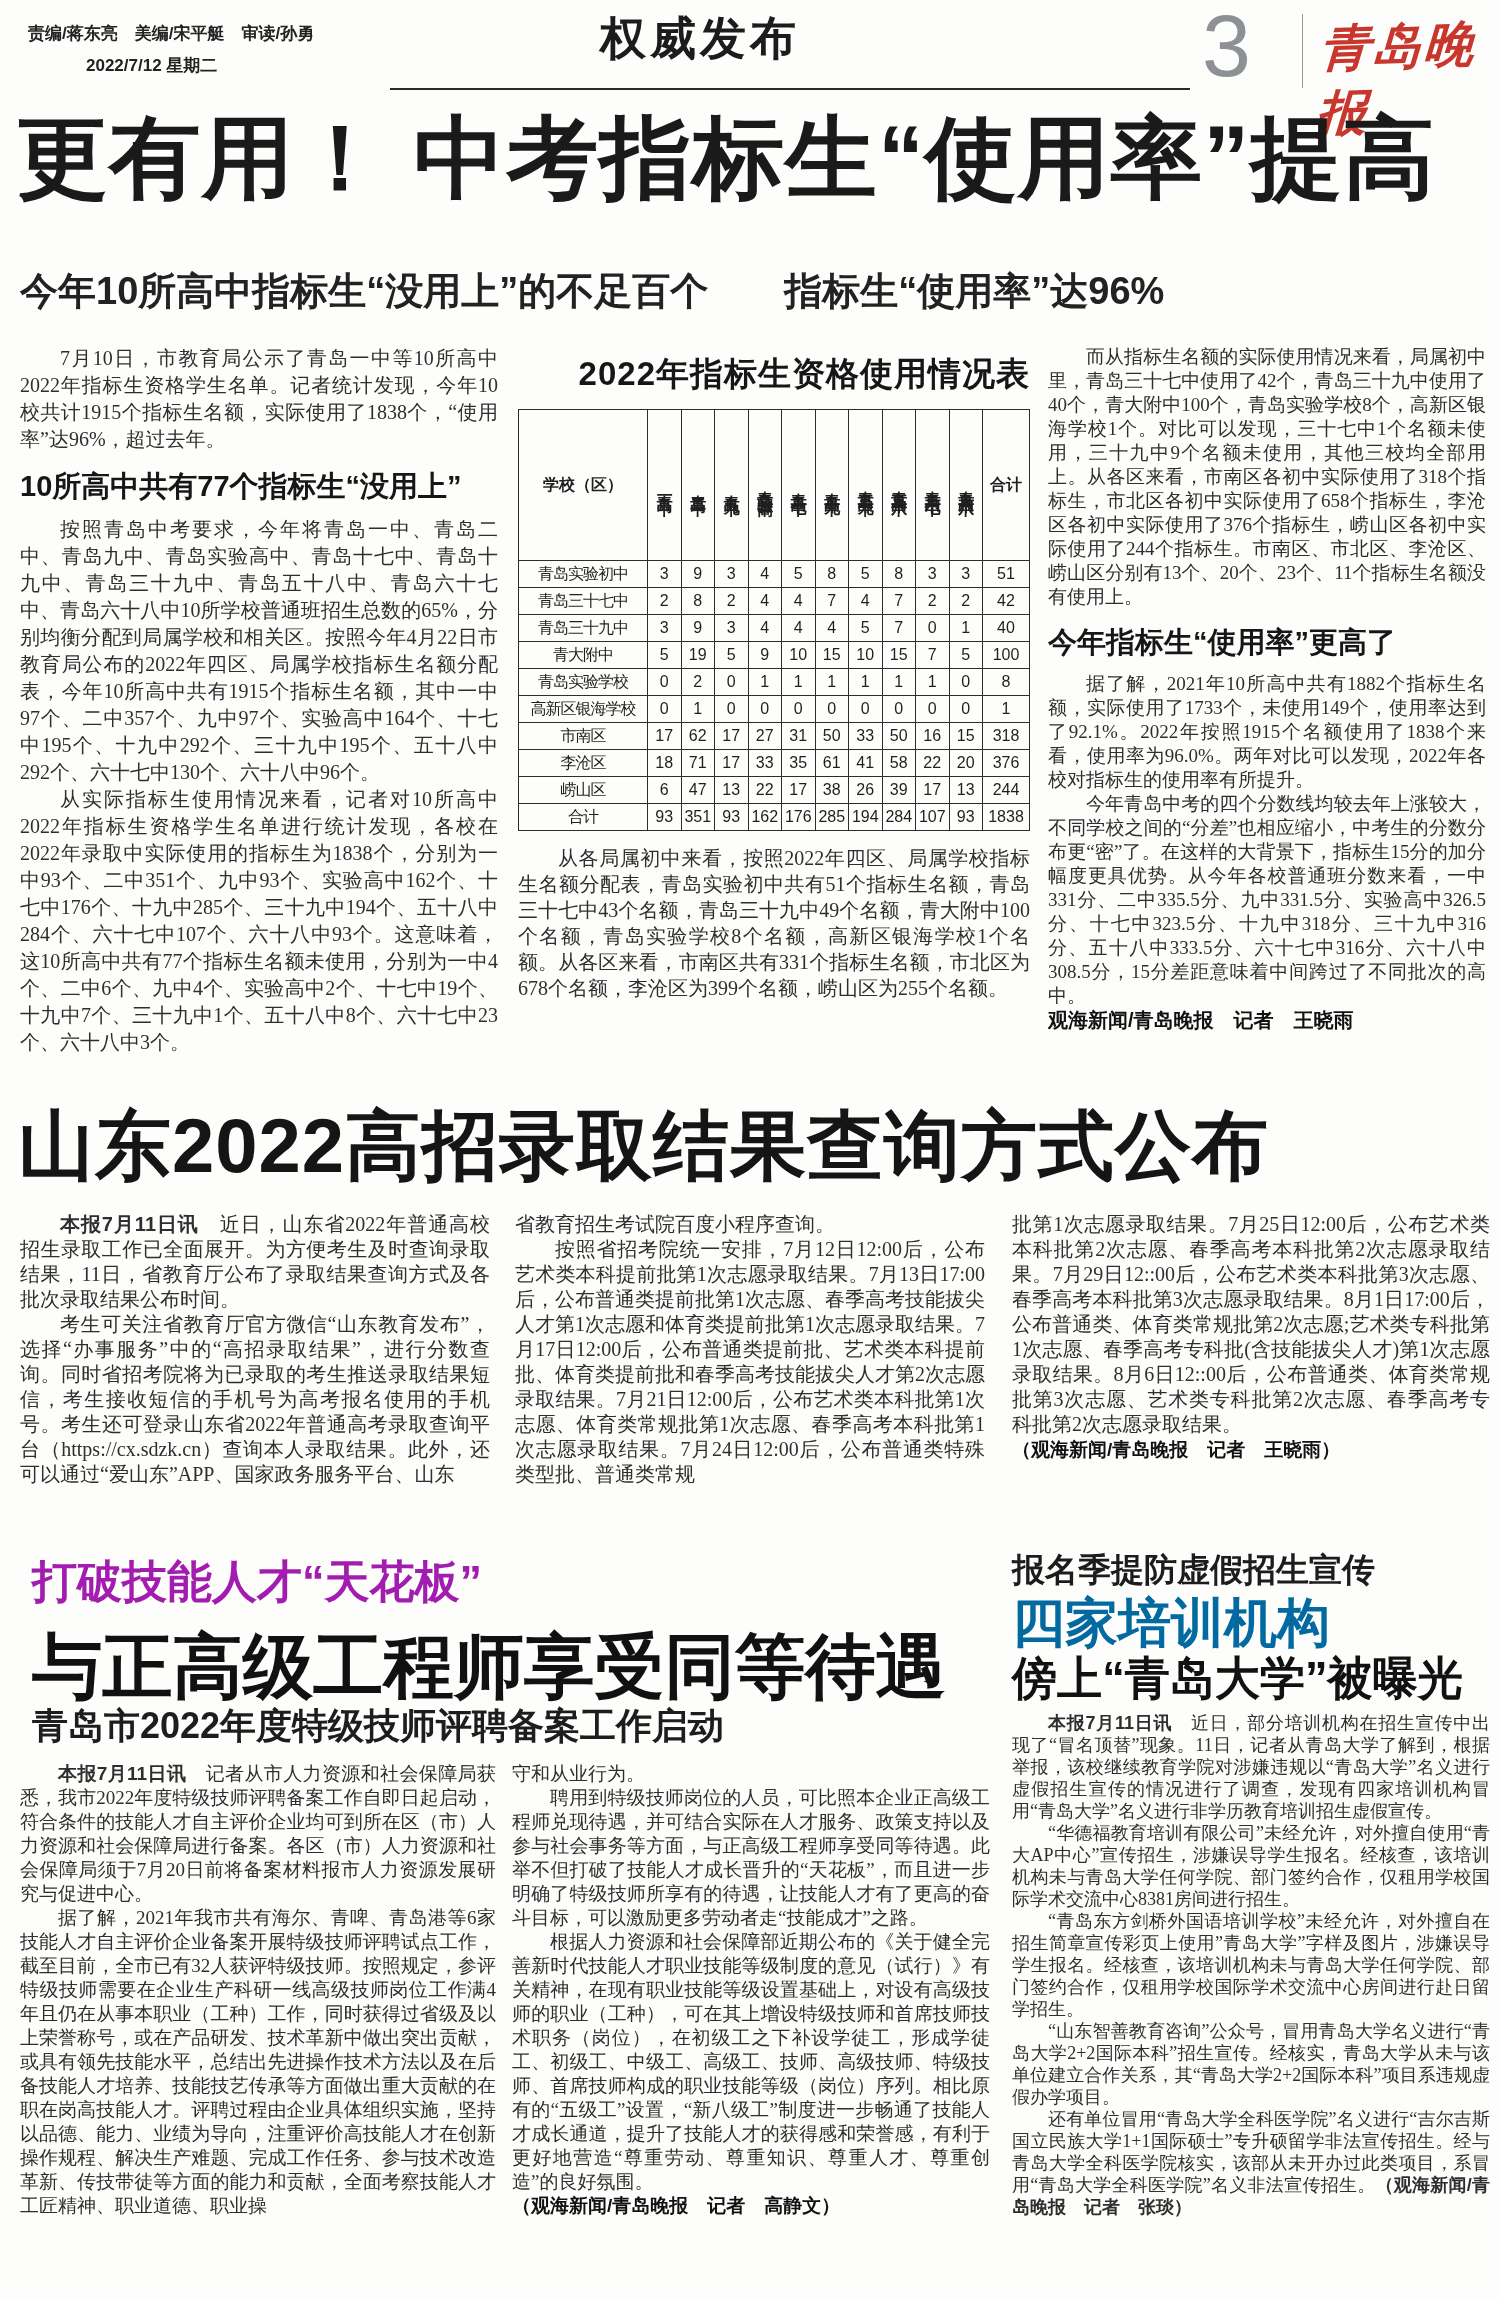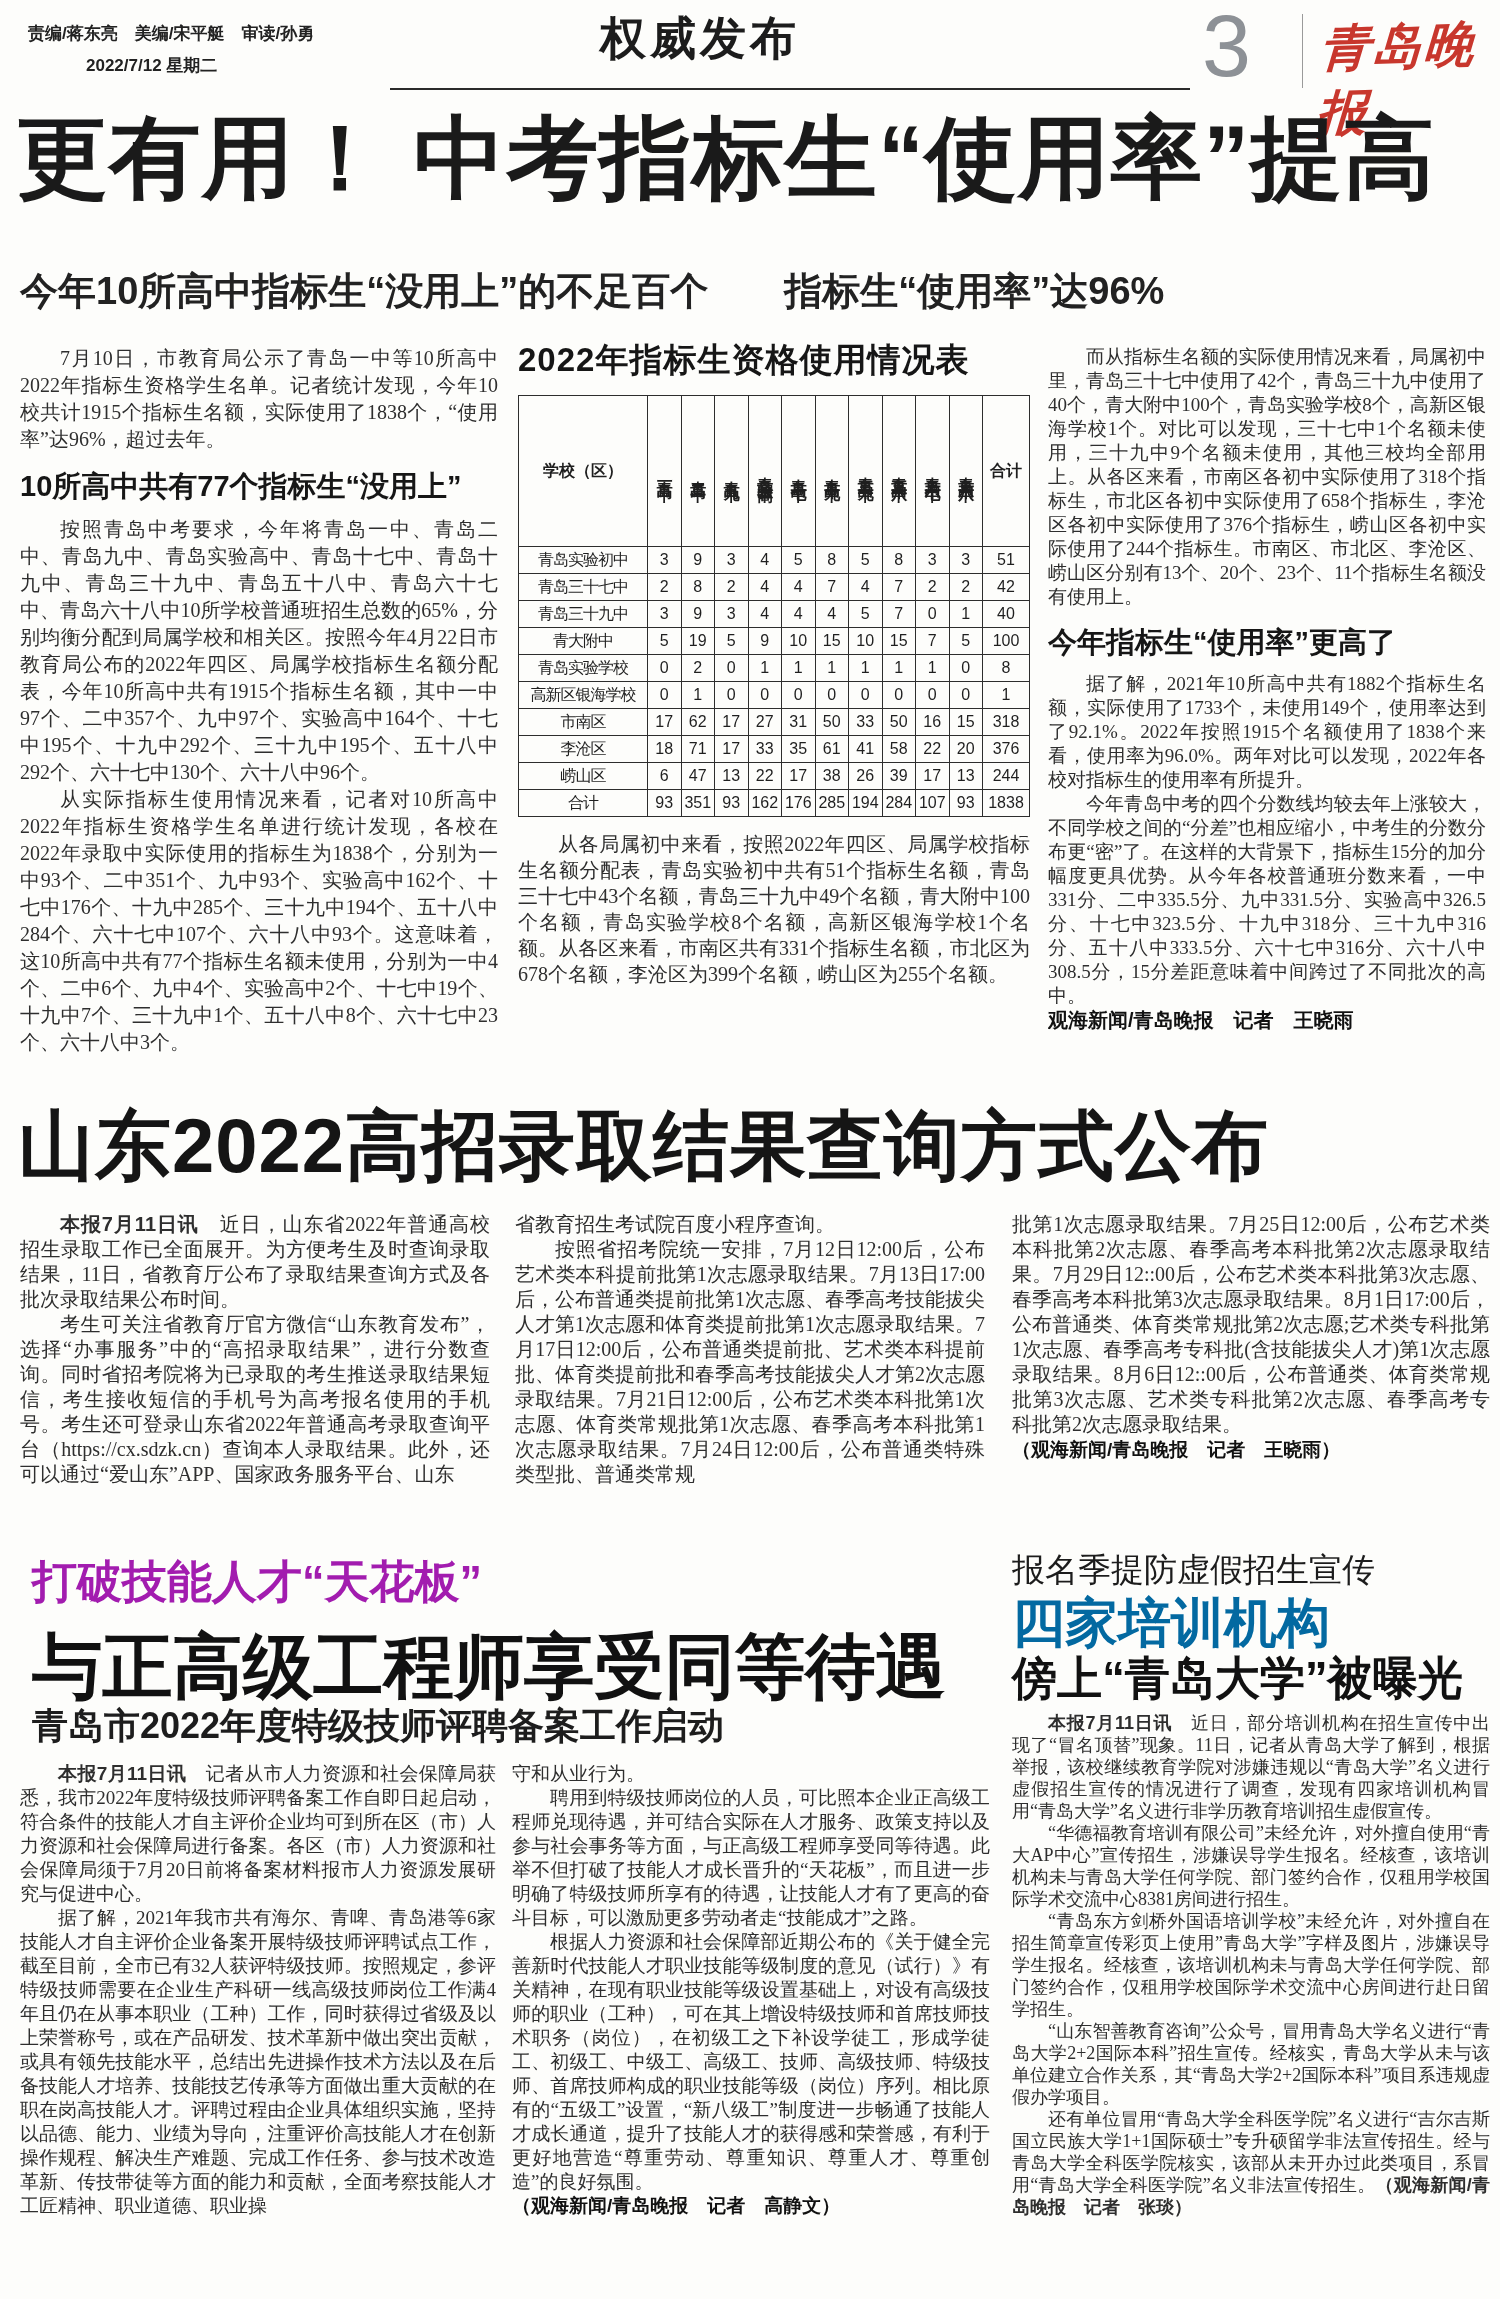--- a/index.html
+++ b/index.html
@@ -29,21 +29,21 @@
   .col{overflow:hidden;}
   .a1c1{left:20px;top:345px;width:478px;height:736px;font-size:20px;line-height:27px;}
   .a1c2{left:518px;top:338px;width:512px;height:743px;}
   .a1c3{left:1048px;top:345px;width:438px;height:736px;font-size:19px;line-height:24px;}
 
   .bodytext p{margin:0;text-indent:2em;text-align:justify;}
   .noindent{text-indent:0 !important;}
   .sec-head{font-family:"Liberation Sans","DejaVu Sans",sans-serif;font-weight:900;color:#161616;
     font-size:29px;margin:16px 0 12px;text-indent:0;line-height:1.2;white-space:nowrap;}
 
-  .tbl-title{font-size:33px;font-weight:900;text-align:left;color:#161616;margin:0 0 12px;letter-spacing:1px;}
+  .tbl-title{font-size:33px;font-weight:900;text-align:right;color:#161616;margin:14px 0 12px;letter-spacing:1px;}
   table.qtable{border-collapse:collapse;width:100%;font-family:"Liberation Sans","DejaVu Sans",sans-serif;table-layout:fixed;}
   .qtable th,.qtable td{border:1px solid #2d2d2d;text-align:center;padding:0;color:#1f1f1f;}
   .qtable thead th{height:150px;vertical-align:middle;font-weight:600;font-size:16px;}
   .qtable td{height:26px;font-size:16px;font-weight:500;}
   .corner{width:128px;font-size:17px;}
   .totalh{width:46px;font-size:17px;}
   .rowlabel{font-size:16px;letter-spacing:-1px;}
   .vert{writing-mode:vertical-rl;text-orientation:upright;letter-spacing:2px;display:inline-block;}
   .a1c2-body{font-size:20px;line-height:26px;margin-top:14px;}
 
@@ -63,21 +63,21 @@
   .a3-h1{left:32px;top:1552px;width:960px;font-size:45px;font-weight:800;color:#a21caf;white-space:nowrap;}
   .a3-h2{left:32px;top:1620px;width:960px;font-size:71px;font-weight:900;color:#111;white-space:nowrap;transform:scaleX(0.99);transform-origin:left;}
   .a3-sub{left:32px;top:1702px;width:960px;font-size:36px;font-weight:600;color:#1d1d1d;white-space:nowrap;}
   .a3col{top:1762px;height:532px;font-size:19px;line-height:24px;}
   .a3c1{left:20px;width:476px;}
   .a3c2{left:512px;width:478px;}
   .a3-byline{text-align:center;margin-top:6px;font-size:19px;text-indent:0 !important;}
 
   
   .a4{left:1012px;width:478px;}
-  .a4-kicker{top:1548px;font-size:33px;font-weight:400;color:#1c1c1c;white-space:nowrap;font-family:"Liberation Sans","DejaVu Sans",sans-serif;}
+  .a4-kicker{top:1548px;font-size:33px;font-weight:700;color:#1c1c1c;white-space:nowrap;font-family:"Liberation Sans","DejaVu Sans",sans-serif;}
   .a4-h1{top:1588px;font-size:53px;font-weight:900;color:#0369a1;white-space:nowrap;}
   .a4-h2{top:1648px;font-size:46px;font-weight:900;color:#111;white-space:nowrap;transform:scaleX(0.98);transform-origin:left;}
   .a4-body{top:1712px;height:582px;font-size:18px;line-height:22px;}
   .a4-byline-inline{font-weight:700;font-family:"Liberation Sans","DejaVu Sans",sans-serif;}
 </style>
 </head>
 <body>
 
 <div class="abs staff sans">责编/蒋东亮　美编/宋平艇　审读/孙勇</div>
 <div class="abs dateline sans">2022/7/12 星期二</div>

